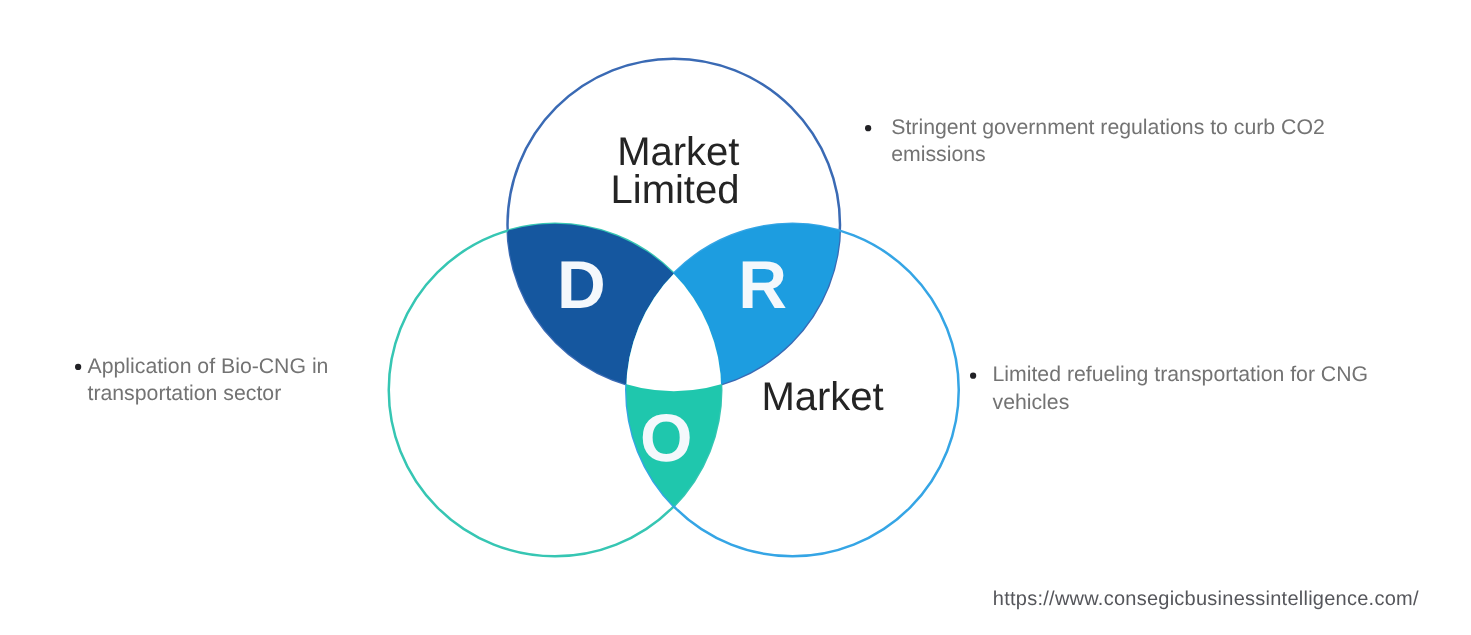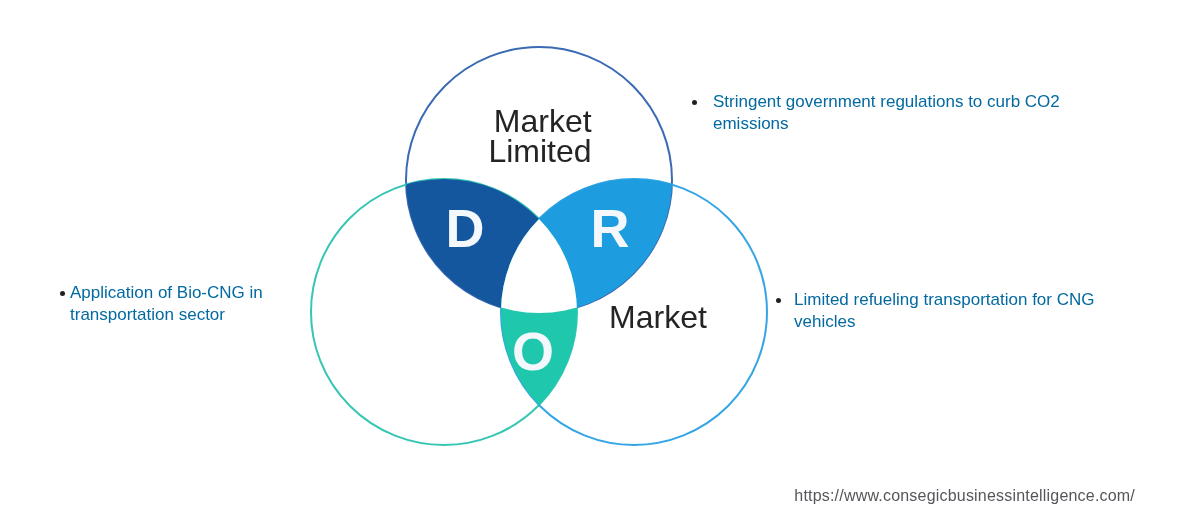--- a/index.html
+++ b/index.html
@@ -19,35 +19,35 @@
   #letter-o{left:533px;top:351px;}
 
   .circle-label{
     position:absolute;transform:translateX(-50%);text-align:right;
     font-size:32px;line-height:30px;color:#242424;white-space:nowrap;
   }
   #label-drivers{left:540px;top:106px;}
   #label-opportunity{left:403px;top:313px;}
   #label-restraints{left:658px;top:302px;}
 
-  .bullet-list{position:absolute;font-size:17px;line-height:22px;color:#0369a1;}
+  .bullet-list{position:absolute;font-size:17px;line-height:22px;color:#737373;}
   .bullet-item{display:flex;align-items:flex-start;}
   .bullet-dot{flex:none;width:5px;height:5px;border-radius:50%;background:#212125;margin-top:9px;}
   #list-drivers{left:692px;top:91px;width:416px;}
   #list-drivers .bullet-dot{margin-right:16px;}
   #list-drivers .bullet-item{margin-bottom:20px;}
   #list-restraints{left:776px;top:289px;width:328px;}
   #list-restraints .bullet-dot{margin-right:13px;}
   #list-restraints .bullet-item{margin-bottom:8px;}
   #list-opportunity{left:60px;top:282px;width:229px;}
   #list-opportunity .bullet-dot{margin-right:5px;}
 
   .footer-url{
     position:absolute;right:42px;top:471px;
-    font-size:16px;color:#55565b;letter-spacing:0.2px;margin-top:16px;
+    font-size:16px;color:#55565b;letter-spacing:0.2px;
   }
 </style>
 </head>
 <body>
 
 <div class="canvas">
 
   <svg class="venn-svg" width="1177" height="508" viewBox="0 0 1177 508">
     <defs>
       <clipPath id="clipTop">

